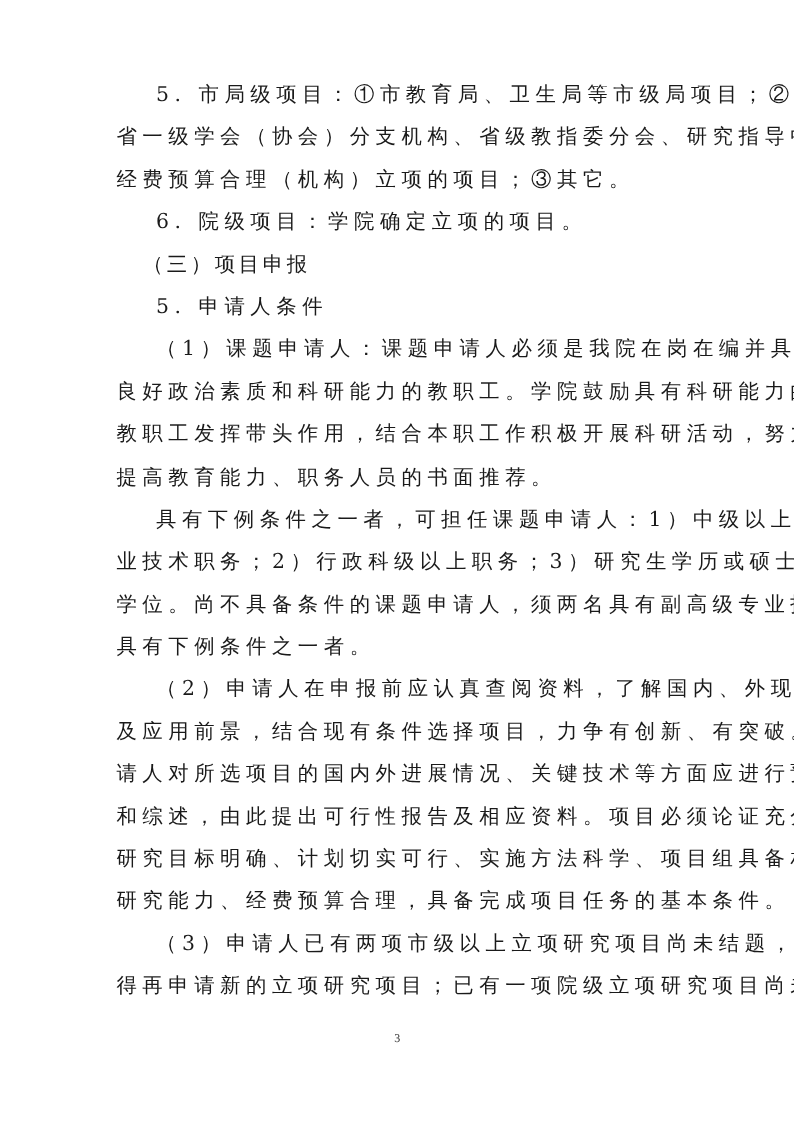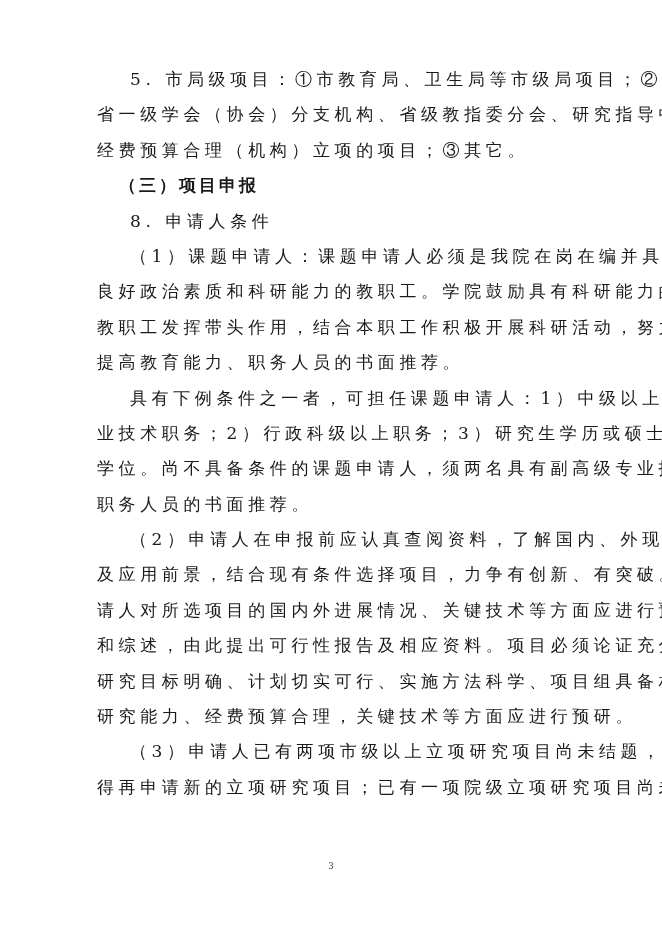--- a/index.html
+++ b/index.html
@@ -34,21 +34,21 @@
       height: 35.4px;
       line-height: 35.4px;
       font-size: 17px;
       white-space: nowrap;
       letter-spacing: 4.6px;
     }
     .indent {
       padding-left: 33px;
     }
     .heading {
-      font-weight: bold;
+      font-weight: normal;
       font-family: "DejaVu Sans", "Liberation Sans", sans-serif;
       padding-left: 22px;
       letter-spacing: 3px;
     }
     .page-number {
       position: absolute;
       left: 0;
       width: 662px;
       top: 860px;
       text-align: center;
@@ -62,50 +62,53 @@
 
 <div class="page">
   <div class="content">
 
     <div>
       <span class="line indent">5. 市局级项目：①市教育局、卫生局等市级局项目；②国家、</span>
       <span class="line">省一级学会（协会）分支机构、省级教指委分会、研究指导中心</span>
       <span class="line">经费预算合理（机构）立项的项目；③其它。</span>
     </div>
 
+    <div>
+      <span class="line indent">6. 院级项目：学院确定立项的项目。</span>
+    </div>
 
     <div>
       <span class="line heading">（三）项目申报</span>
     </div>
 
     <div>
-      <span class="line indent">8. 申请人条件</span>
+      <span class="line indent">5. 申请人条件</span>
     </div>
 
     <div>
       <span class="line indent">（1）课题申请人：课题申请人必须是我院在岗在编并具有</span>
       <span class="line">良好政治素质和科研能力的教职工。学院鼓励具有科研能力的</span>
       <span class="line">教职工发挥带头作用，结合本职工作积极开展科研活动，努力</span>
       <span class="line">提高教育能力、职务人员的书面推荐。</span>
     </div>
 
     <div>
       <span class="line indent">具有下例条件之一者，可担任课题申请人：1）中级以上专</span>
       <span class="line">业技术职务；2）行政科级以上职务；3）研究生学历或硕士以上</span>
       <span class="line">学位。尚不具备条件的课题申请人，须两名具有副高级专业技术</span>
-      <span class="line">职务人员的书面推荐。</span>
+      <span class="line">具有下例条件之一者。</span>
     </div>
 
     <div>
       <span class="line indent">（2）申请人在申报前应认真查阅资料，了解国内、外现状</span>
       <span class="line">及应用前景，结合现有条件选择项目，力争有创新、有突破。申</span>
       <span class="line">请人对所选项目的国内外进展情况、关键技术等方面应进行预研</span>
       <span class="line">和综述，由此提出可行性报告及相应资料。项目必须论证充分：</span>
       <span class="line">研究目标明确、计划切实可行、实施方法科学、项目组具备相应</span>
-      <span class="line">研究能力、经费预算合理，关键技术等方面应进行预研。</span>
+      <span class="line">研究能力、经费预算合理，具备完成项目任务的基本条件。</span>
     </div>
 
     <div>
       <span class="line indent">（3）申请人已有两项市级以上立项研究项目尚未结题，不</span>
       <span class="line">得再申请新的立项研究项目；已有一项院级立项研究项目尚未结</span>
     </div>
 
   </div>
 
   <div class="page-number">3</div>

